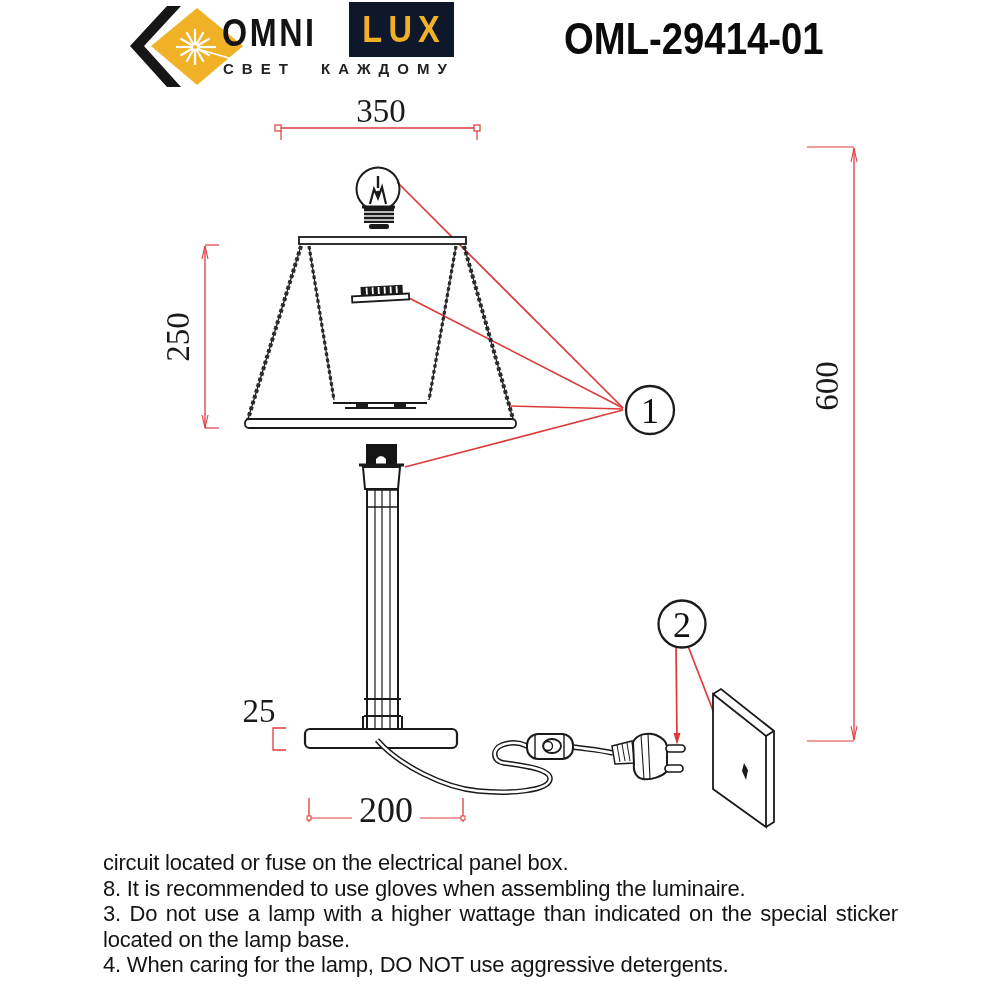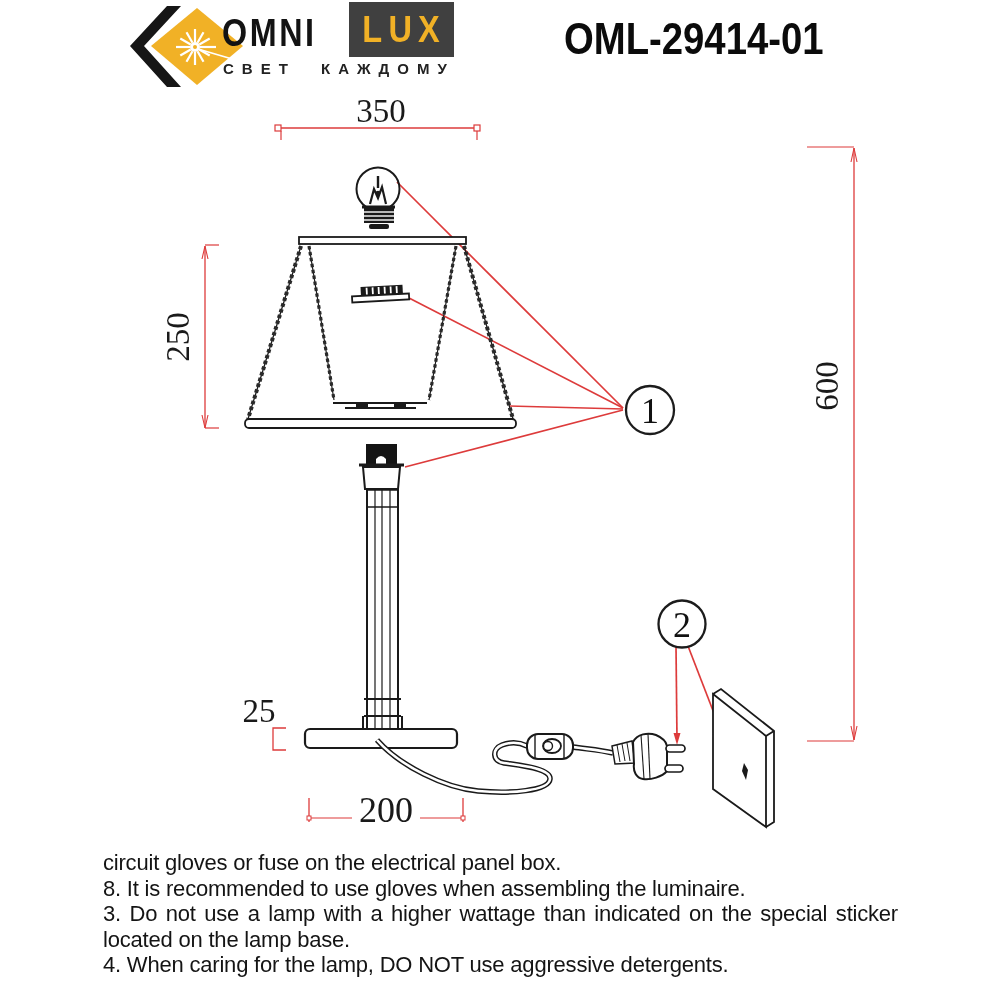--- a/index.html
+++ b/index.html
@@ -3,21 +3,21 @@
 <meta charset="utf-8">
 <style>
   html,body{margin:0;padding:0;background:#ffffff;}
   #page{position:relative;width:1000px;height:1000px;background:#fff;overflow:hidden;
         font-family:"Liberation Sans",sans-serif;}
   
   #logo-mark{position:absolute;left:126px;top:3px;}
   .brand-primary{position:absolute;left:222px;top:12px;font-size:38px;font-weight:700;
         letter-spacing:3px;color:#131313;transform:scaleX(.85);transform-origin:left top;}
   .brand-accent-box{position:absolute;left:349px;top:2px;width:105px;height:55px;
-        background:#404040;display:flex;align-items:center;justify-content:center;}
+        background:#0f172a;display:flex;align-items:center;justify-content:center;}
   .brand-accent{font-size:37px;font-weight:700;letter-spacing:7px;color:#f1b126;
         transform:scaleX(.88);padding-left:6px;}
   .brand-tagline{position:absolute;left:223px;top:60px;font-size:15px;font-weight:700;
         letter-spacing:8px;word-spacing:13px;color:#222;}
   .model-number{position:absolute;left:564px;top:14px;font-size:44px;font-weight:700;
         letter-spacing:0px;color:#0b0b0b;transform:scaleX(.87);transform-origin:left top;}
   
   #drawing{position:absolute;left:0;top:0;}
   .dim-text-lg{font-family:"Liberation Serif",serif;font-size:33px;fill:#1a1a1a;}
   .callout-num{font-family:"Liberation Serif",serif;font-size:36px;fill:#111;}
@@ -224,20 +224,20 @@
       <circle cx="650" cy="410" r="24" fill="#fff" stroke="#1c1c1c" stroke-width="2.3"></circle>
       <text class="callout-num" x="650" y="423" text-anchor="middle">1</text>
     </g>
     <g>
       <circle cx="682" cy="624" r="23.5" fill="#fff" stroke="#1c1c1c" stroke-width="2.3"></circle>
       <text class="callout-num" x="682" y="637" text-anchor="middle">2</text>
     </g>
   </svg>
 
   <div id="instructions">
-    <div class="line">circuit gloves or fuse on the electrical panel box.</div>
+    <div class="line">circuit located or fuse on the electrical panel box.</div>
     <div class="line">8. It is recommended to use gloves when assembling the luminaire.</div>
     <div class="line just">3. Do not use a lamp with a higher wattage than indicated on the special sticker</div>
     <div class="line">located on the lamp base.</div>
     <div class="line">4. When caring for the lamp, DO NOT use aggressive detergents.</div>
   </div>
 
 </div>
 
 </body></html>

